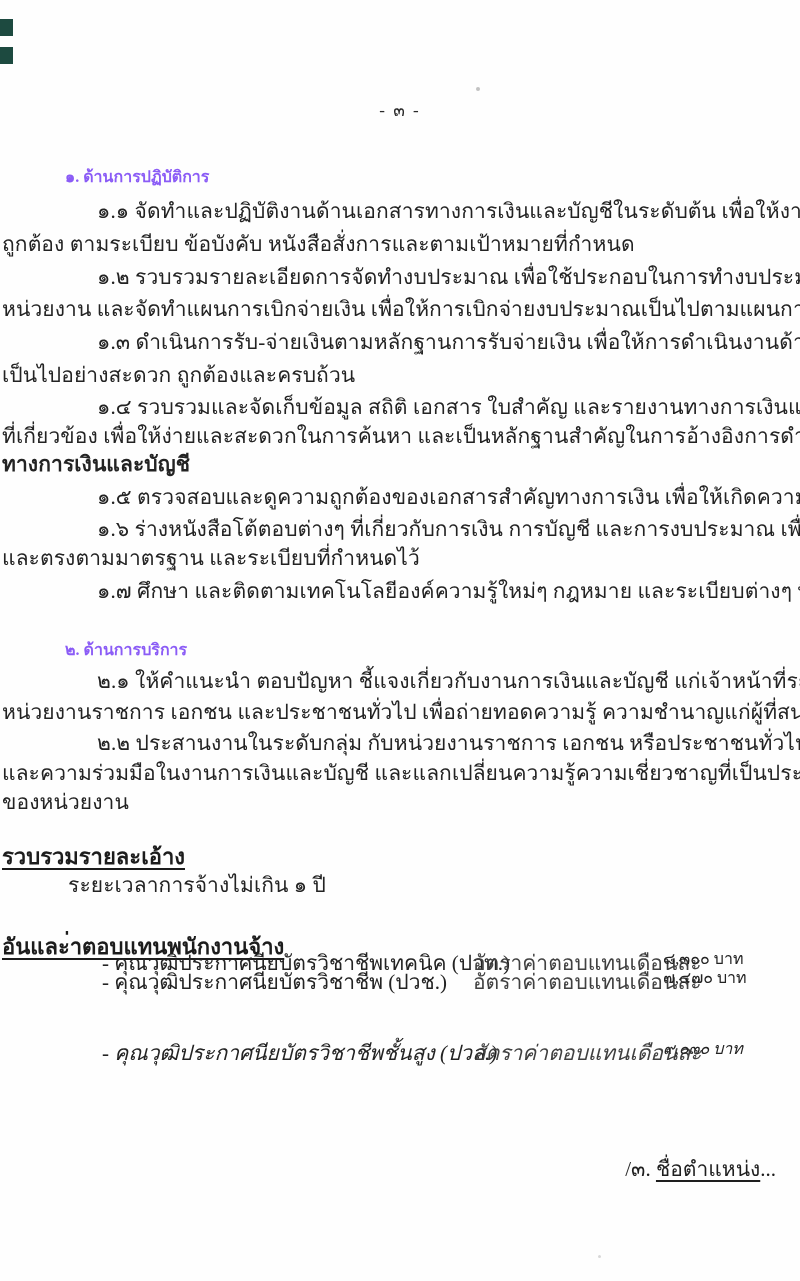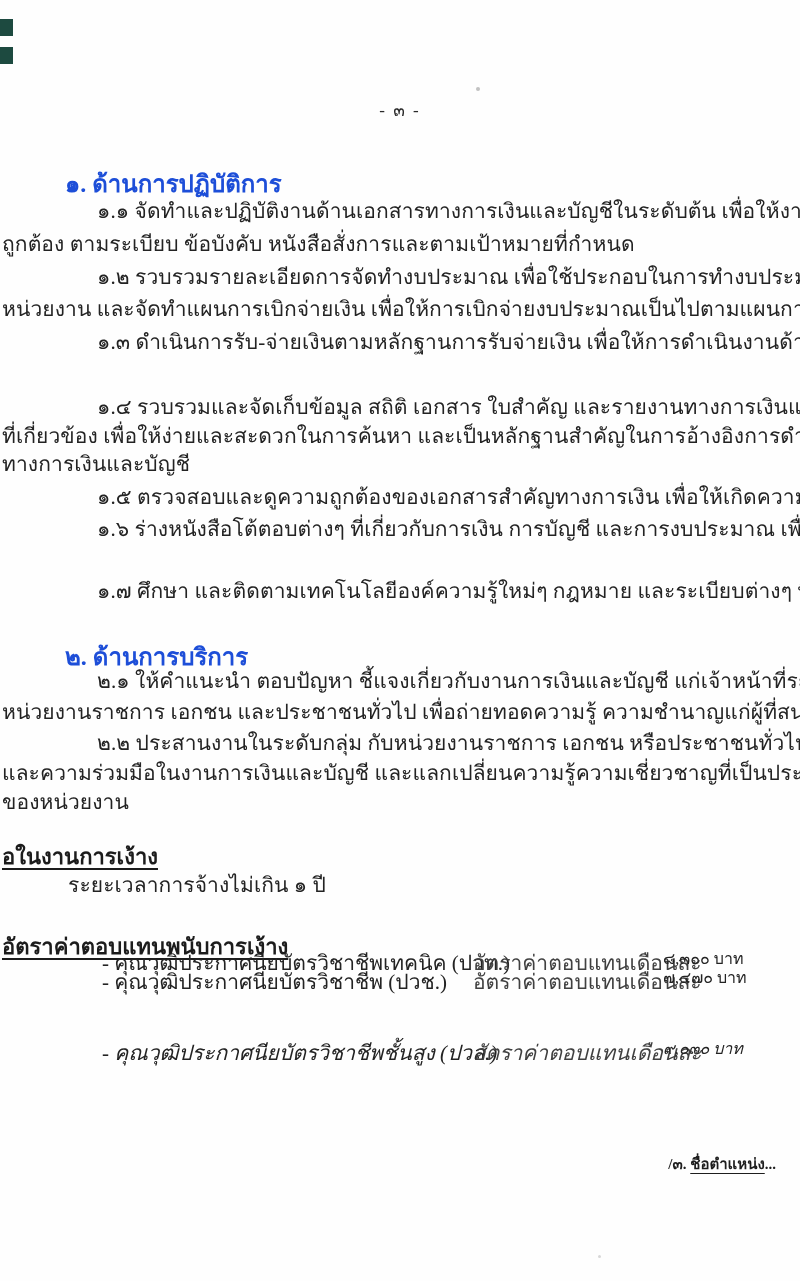--- a/index.html
+++ b/index.html
@@ -23,23 +23,23 @@
     font-size: 21px;
     line-height: 1.25;
     letter-spacing: 0.1px;
     color: #232323;
   }
   .line.indent { left: 97px; }
   .heading {
     position: absolute;
     left: 65px;
     white-space: nowrap;
-    font-size: 24px;
+    font-size: 16px;
     font-weight: bold;
-    color: #1d4ed8;
+    color: #8b5cf6;
   }
   .heading-underline {
     position: absolute;
     left: 2px;
     white-space: nowrap;
     font-size: 22px;
     font-weight: bold;
     text-decoration: underline;
     text-underline-offset: 4px;
     color: #1c1c1c;
@@ -56,22 +56,22 @@
   }
   .salary-row { position: absolute; left: 0; width: 100%; height: 30px; margin-left: 36px; }
   .salary-row .qual   { position: absolute; left: 66px;  white-space: nowrap; font-size: 21px; color: #232323; }
   .salary-row .ratelb { position: absolute; left: 437px; white-space: nowrap; font-size: 21px; color: #404040; }
   .salary-row .amount { position: absolute; left: 627px; white-space: nowrap; font-size: 16px; color: #232323; }
   .footer-note {
     position: absolute;
     top: 1152px;
     right: 24px;
     white-space: nowrap;
-    font-size: 15px;
-    font-weight: bold;
+    font-size: 21px;
+    font-weight: normal;
     color: #1e1e1e;
   }
   .footer-note .u {
     text-decoration: underline;
     text-underline-offset: 4px;
   }
   .corner-mark {
     position: absolute;
     left: 0;
     width: 13px;
@@ -95,38 +95,40 @@
   <div class="speck" style="left:598px; top:1255px; width:3px; height:3px; opacity:.35;"></div>
 
   <div class="page-number">- ๓ -</div>
 
   <div class="heading" style="top:164px;">๑. ด้านการปฏิบัติการ</div>
   <div class="line indent" style="top:198px;">๑.๑ จัดทำและปฏิบัติงานด้านเอกสารทางการเงินและบัญชีในระดับต้น เพื่อให้งานเป็นไปอย่าง</div>
   <div class="line" style="top:231px;">ถูกต้อง ตามระเบียบ ข้อบังคับ หนังสือสั่งการและตามเป้าหมายที่กำหนด</div>
   <div class="line indent" style="top:264px;">๑.๒ รวบรวมรายละเอียดการจัดทำงบประมาณ เพื่อใช้ประกอบในการทำงบประมาณ ประจำปีของ</div>
   <div class="line" style="top:296px;">หน่วยงาน และจัดทำแผนการเบิกจ่ายเงิน เพื่อให้การเบิกจ่ายงบประมาณเป็นไปตามแผนการเบิกจ่ายเงิน</div>
   <div class="line indent" style="top:329px;">๑.๓ ดำเนินการรับ-จ่ายเงินตามหลักฐานการรับจ่ายเงิน เพื่อให้การดำเนินงานด้านการรับ-จ่ายเงิน</div>
+  <div class="line" style="top:362px;">เป็นไปอย่างสะดวก ถูกต้องและครบถ้วน</div>
   <div class="line indent" style="top:394px;">๑.๔ รวบรวมและจัดเก็บข้อมูล สถิติ เอกสาร ใบสำคัญ และรายงานทางการเงินและ บัญชีต่างๆ</div>
   <div class="line" style="top:423px;">ที่เกี่ยวข้อง เพื่อให้ง่ายและสะดวกในการค้นหา และเป็นหลักฐานสำคัญในการอ้างอิงการดำเนินการต่างๆ</div>
-  <div class="line" style="top:451px;">ทางการเงินและบัญชี</div>
+  <div class="line" style="top:451px;font-weight:bold;">ทางการเงินและบัญชี</div>
   <div class="line indent" style="top:484px;">๑.๕ ตรวจสอบและดูความถูกต้องของเอกสารสำคัญทางการเงิน เพื่อให้เกิดความ ถูกต้องในการปฏิบัติงาน</div>
   <div class="line indent" style="top:516px;">๑.๖ ร่างหนังสือโต้ตอบต่างๆ ที่เกี่ยวกับการเงิน การบัญชี และการงบประมาณ เพื่อให้เกิดความถูกต้อง</div>
+  <div class="line" style="top:545px;">และตรงตามมาตรฐาน และระเบียบที่กำหนดไว้</div>
   <div class="line indent" style="top:578px;">๑.๗ ศึกษา และติดตามเทคโนโลยีองค์ความรู้ใหม่ๆ กฎหมาย และระเบียบต่างๆ ที่ เกี่ยวข้องกับ</div>
 
   <div class="heading" style="top:637px;">๒. ด้านการบริการ</div>
   <div class="line indent" style="top:668px;">๒.๑ ให้คำแนะนำ ตอบปัญหา ชี้แจงเกี่ยวกับงานการเงินและบัญชี แก่เจ้าหน้าที่ระดับ รองลงมา</div>
   <div class="line" style="top:699px;">หน่วยงานราชการ เอกชน และประชาชนทั่วไป เพื่อถ่ายทอดความรู้ ความชำนาญแก่ผู้ที่สนใจ</div>
   <div class="line indent" style="top:730px;">๒.๒ ประสานงานในระดับกลุ่ม กับหน่วยงานราชการ เอกชน หรือประชาชนทั่วไป เพื่อขอความช่วยเหลือ</div>
   <div class="line" style="top:760px;">และความร่วมมือในงานการเงินและบัญชี และแลกเปลี่ยนความรู้ความเชี่ยวชาญที่เป็นประโยชน์ต่อการทำงาน</div>
   <div class="line" style="top:789px;">ของหน่วยงาน</div>
 
-  <div class="heading-underline" style="top:839px;">อในงานการเง้าง</div>
+  <div class="heading-underline" style="top:839px;">รวบรวมรายละเอ้าง</div>
   <div class="line" style="top:872px; left:68px;text-align:center;">ระยะเวลาการจ้างไม่เกิน ๑ ปี</div>
 
-  <div class="heading-underline" style="top:929px;">อัตราค่าตอบแทนพนับการเง้าง</div>
+  <div class="heading-underline" style="top:929px;">อันและ่าตอบแทนพนักงานจ้าง</div>
 
   <div class="salary-row" style="top:965px;">
     <span class="qual">- คุณวุฒิประกาศนียบัตรวิชาชีพ (ปวช.)</span>
     <span class="ratelb">อัตราค่าตอบแทนเดือนละ</span>
     <span class="amount">๗,๔๗๐ บาท</span>
   </div>
   <div class="salary-row" style="top:946px;text-align:center;">
     <span class="qual">- คุณวุฒิประกาศนียบัตรวิชาชีพเทคนิค (ปวท.)</span>
     <span class="ratelb">อัตราค่าตอบแทนเดือนละ</span>
     <span class="amount">๘,๓๐๐ บาท</span>

